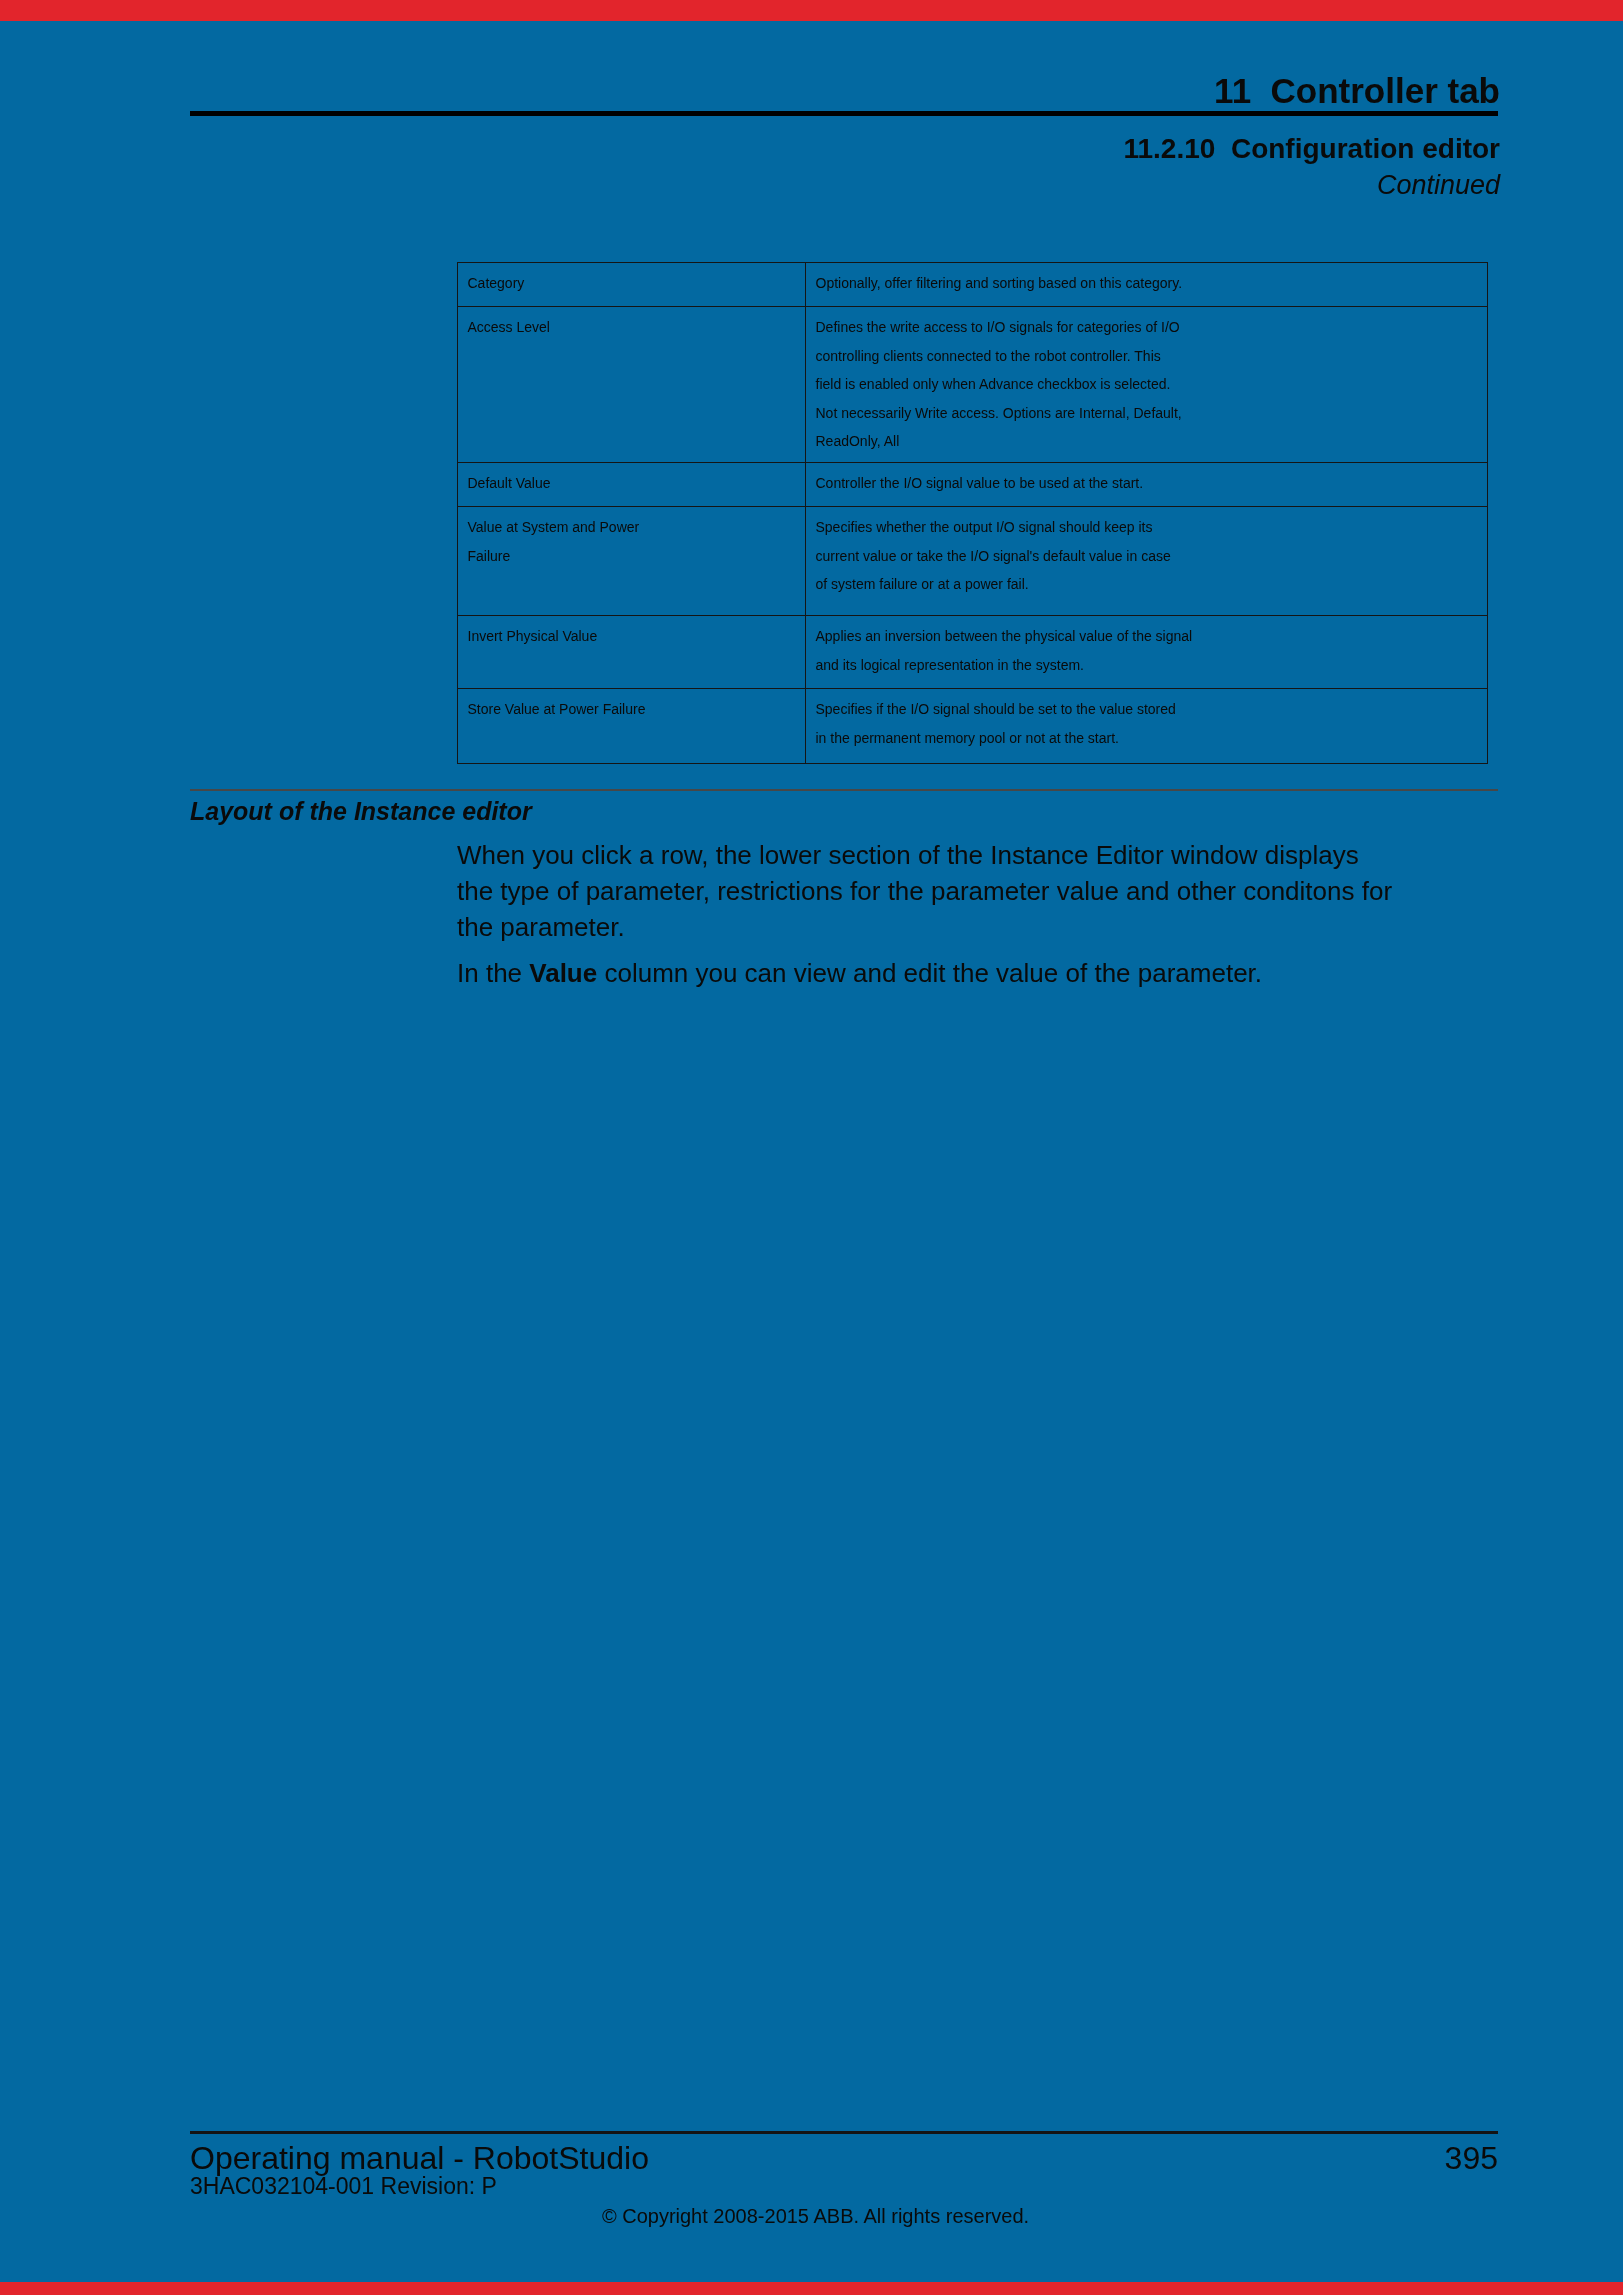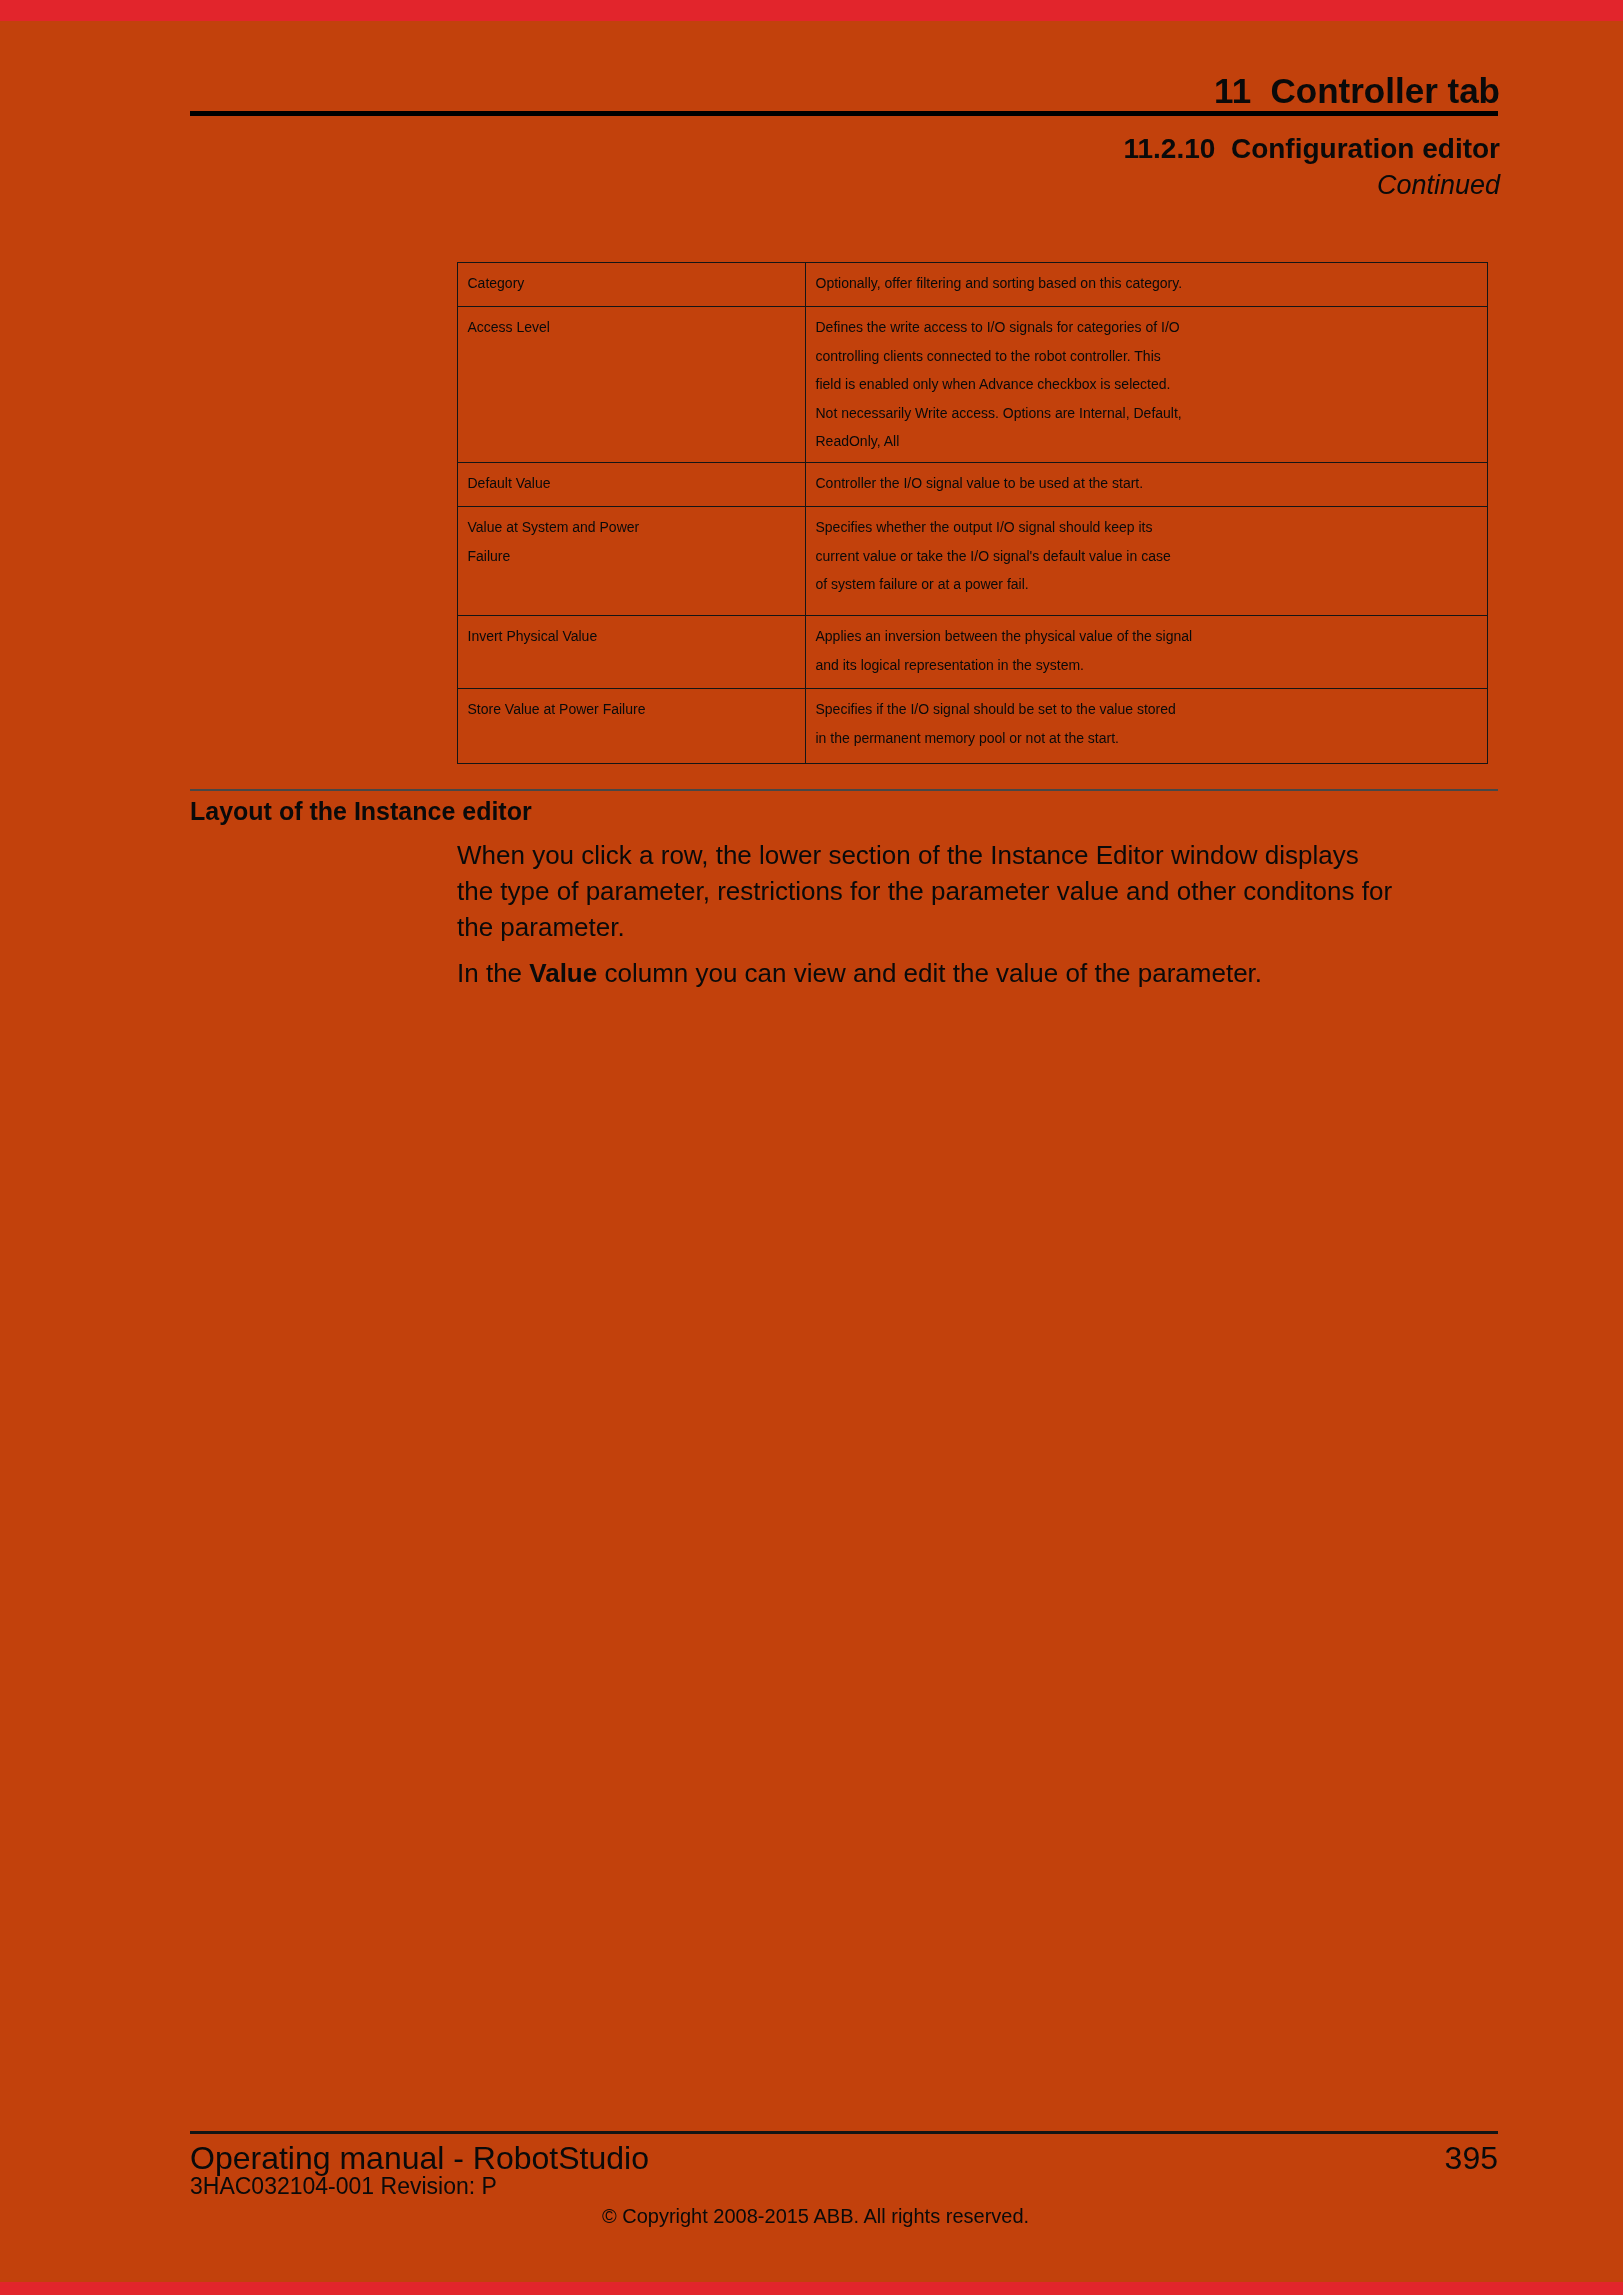--- a/index.html
+++ b/index.html
@@ -2,21 +2,21 @@
 <html style="font-size:12.7px"><head>
 <meta charset="utf-8">
 <title>Manual page</title>
 <style>
   * { margin: 0; padding: 0; box-sizing: border-box; }
   html, body { background: #ffffff; }
   .page {
     position: relative;
     width: 1623px;
     height: 2295px;
-    background: #c2410c;
+    background: #0369a1;
     color: #0a0a0a;
     font-family: "Liberation Sans", "DejaVu Sans", sans-serif;
     overflow: hidden;
   }
   .red-bar {
     position: absolute;
     left: 0;
     width: 100%;
     background: #e2252c;
   }
@@ -90,20 +90,21 @@
     width: 1308px;
     height: 2.4px;
     background: #474747;
   }
   .layout-heading {
     position: absolute;
     top: 797px;
     left: 190px;
     font-size: 25px;
     font-weight: 700;
+    font-style: italic;
   }
   .body-paragraphs {
     position: absolute;
     top: 837px;
     left: 457px;
     width: 1078px;
   }
   .body-paragraphs p {
     font-size: 26px;
     line-height: 36px;

